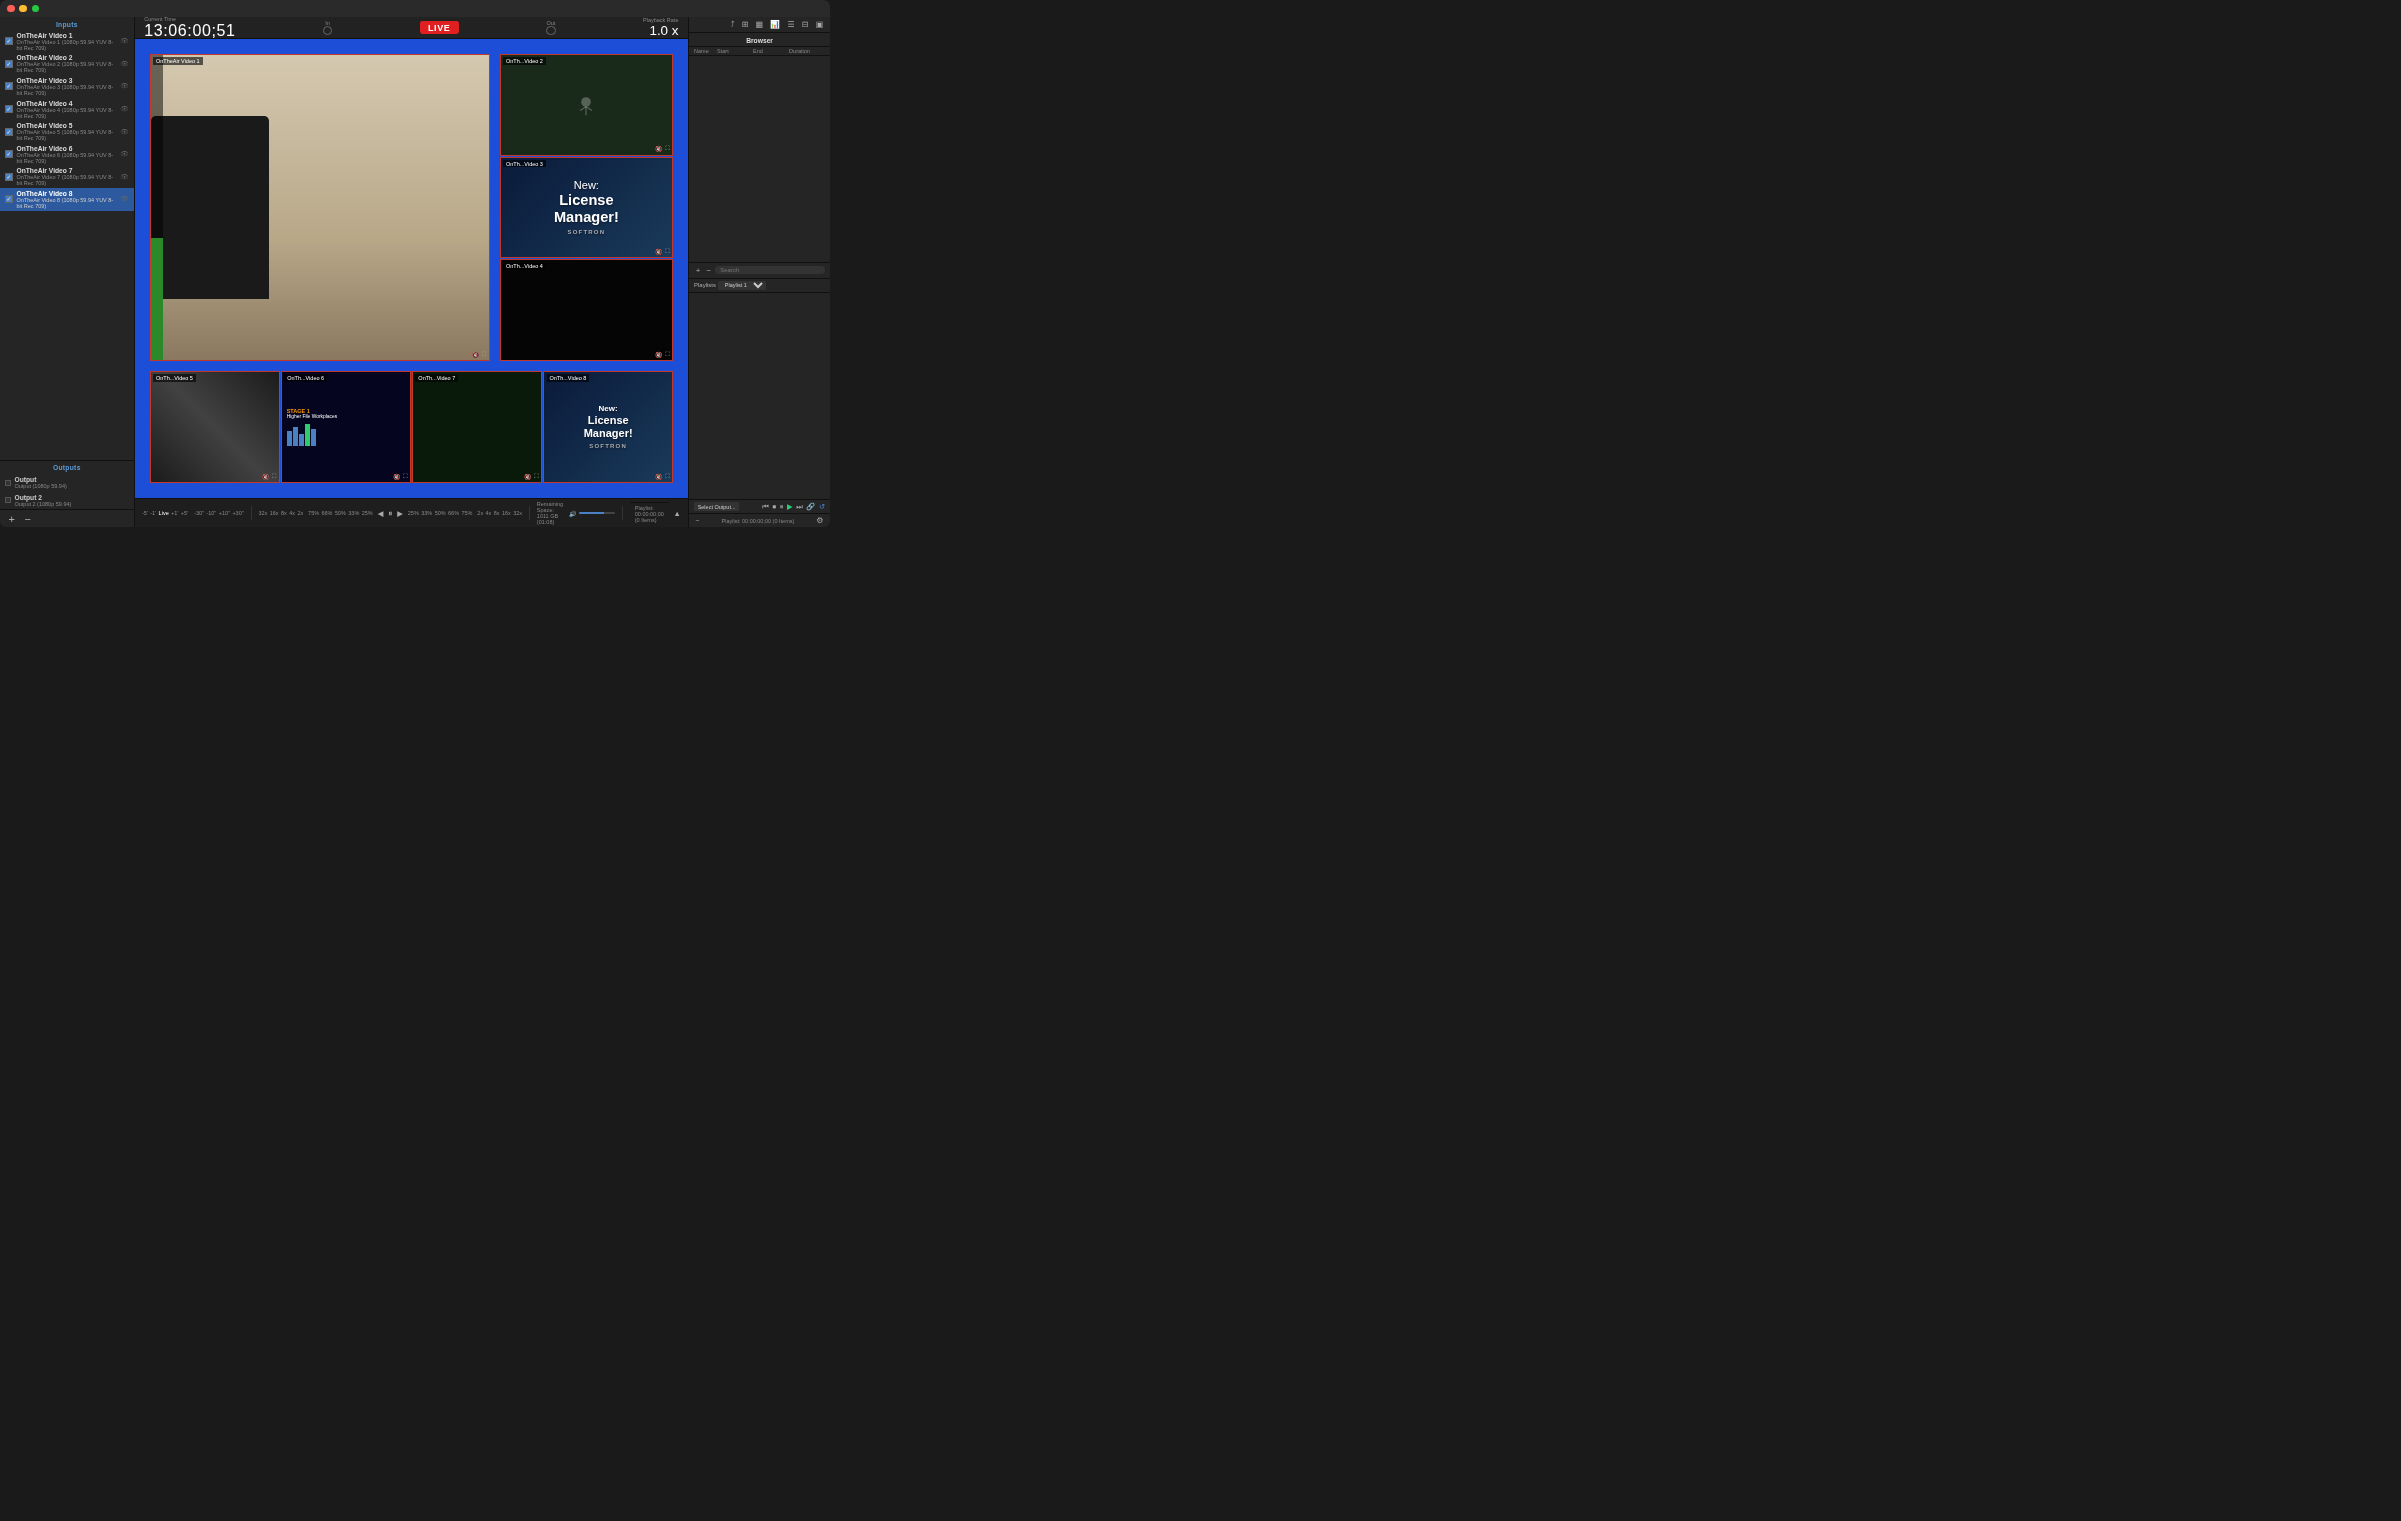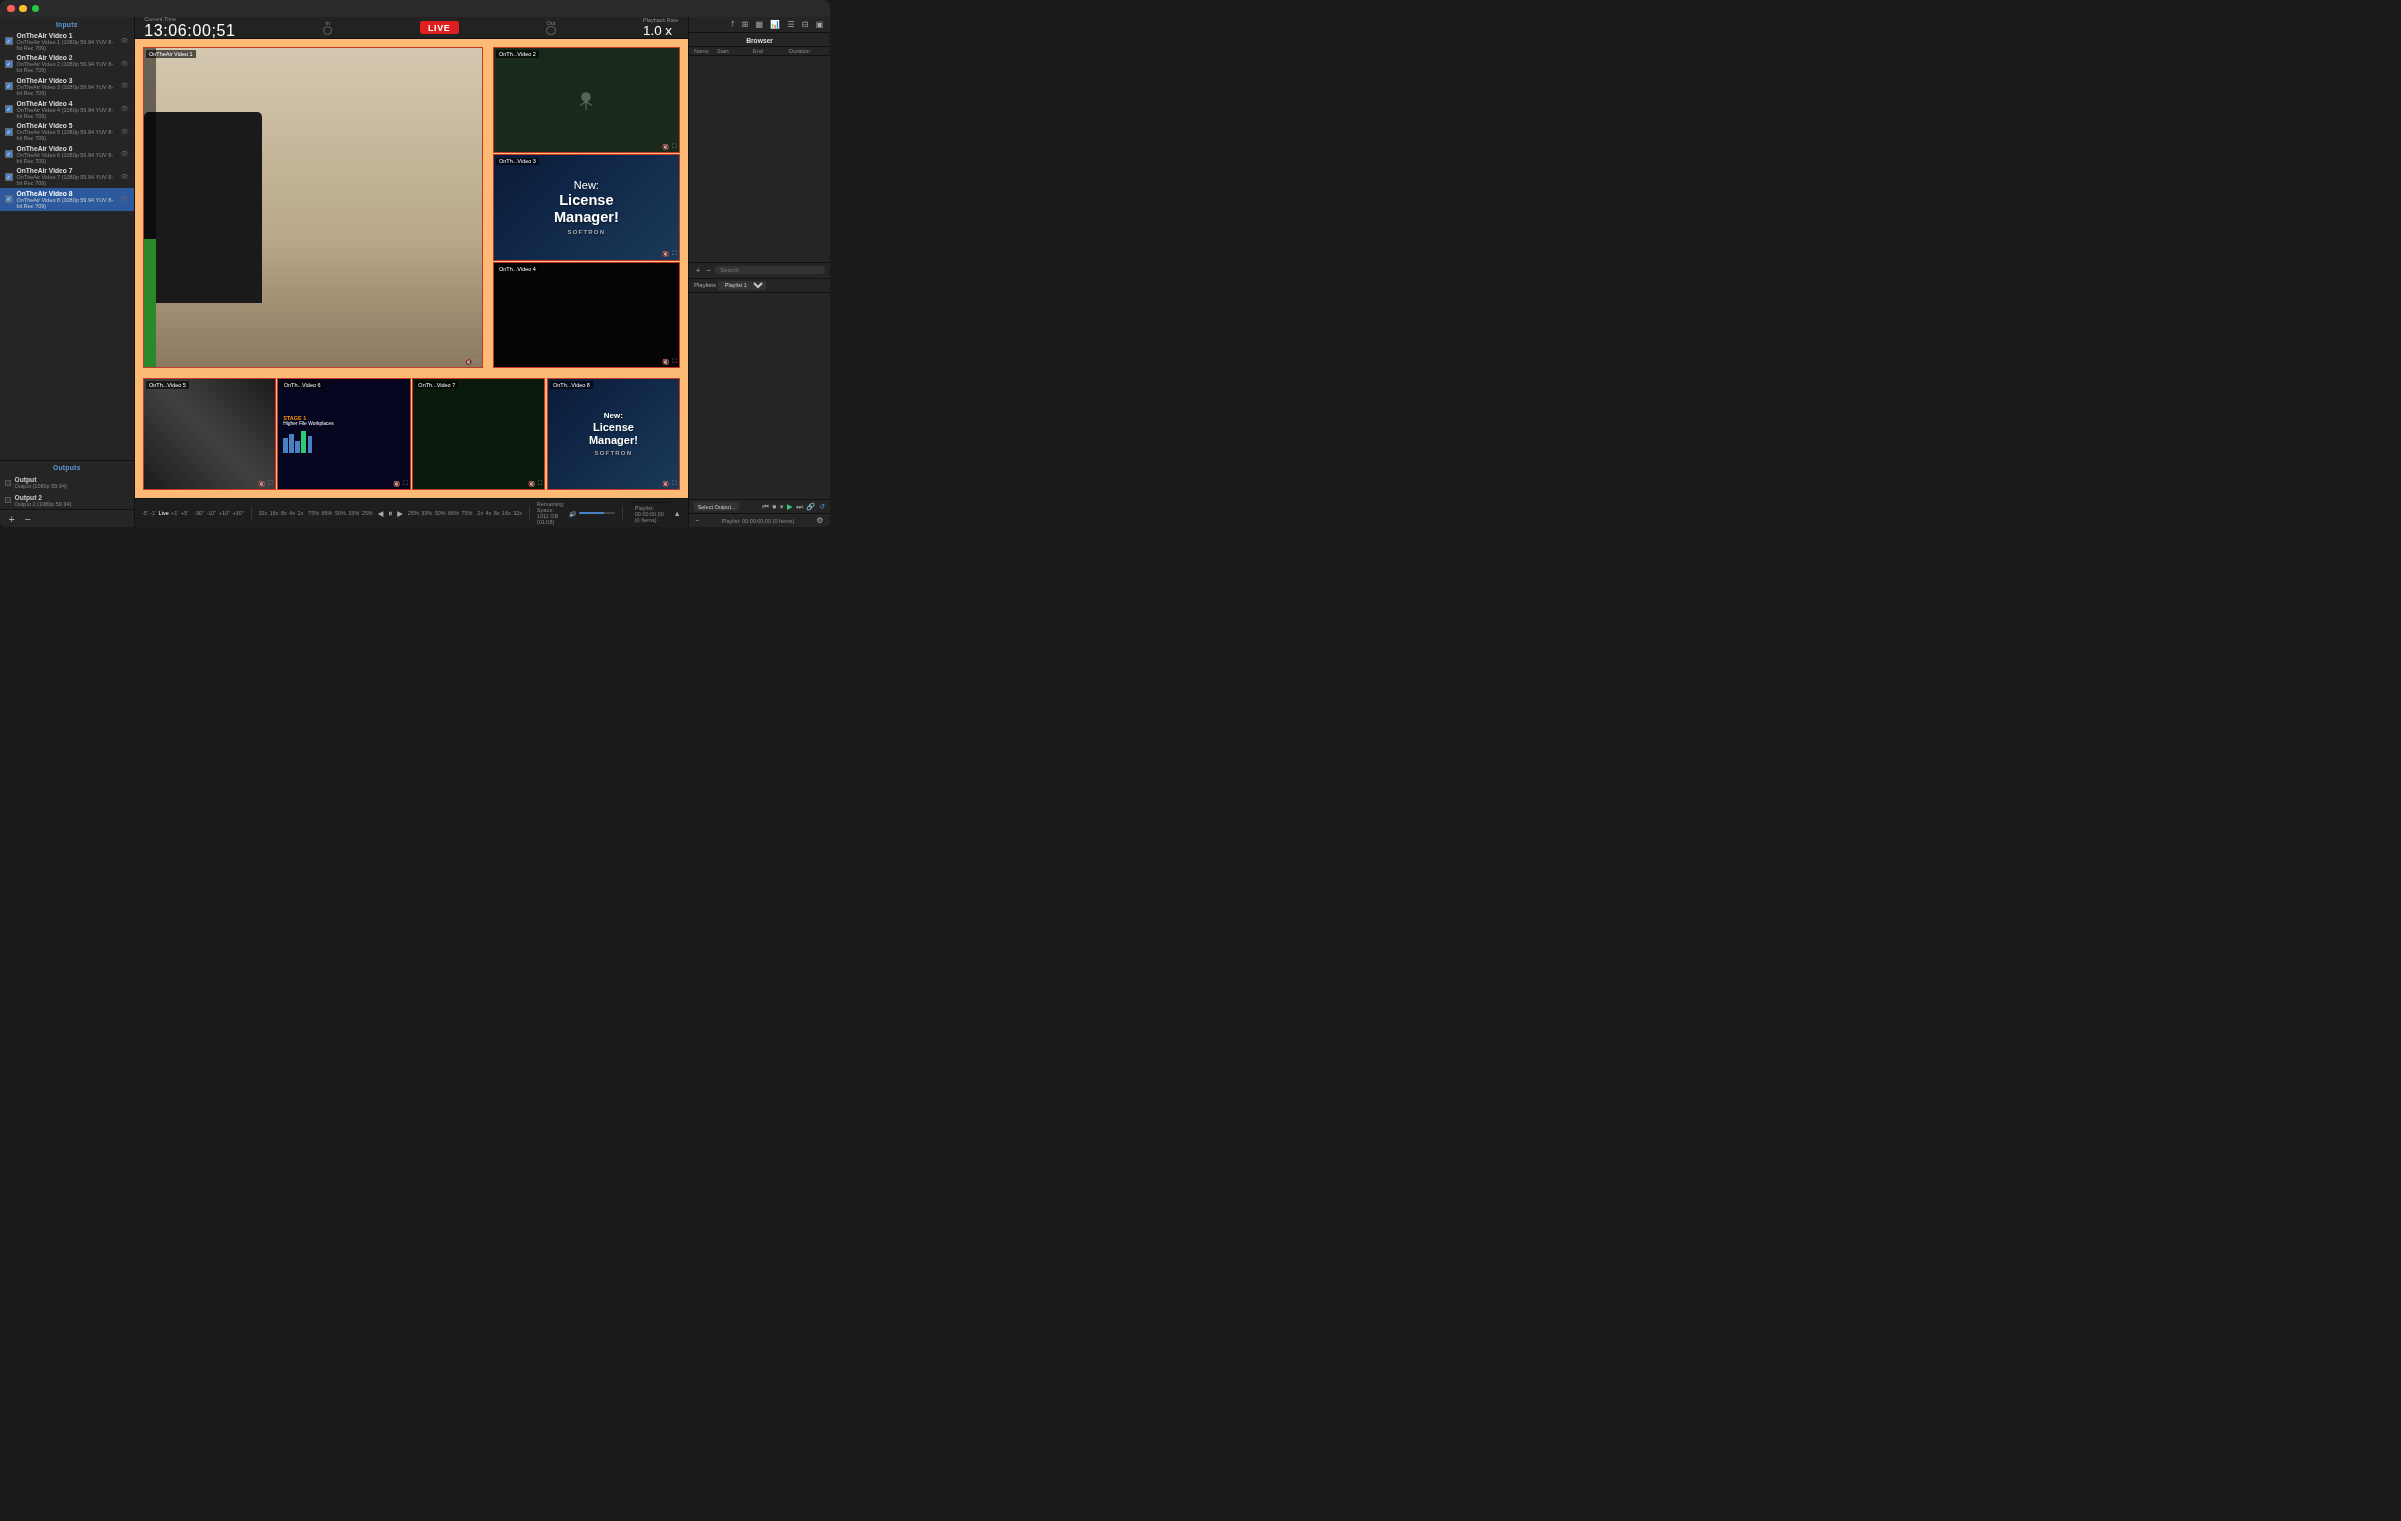--- a/index.html
+++ b/index.html
@@ -143,22 +143,22 @@
       border-radius: 50%;
       background: none;
     }
     
     .video-grid {
       flex: 1;
       display: grid;
       grid-template-columns: 340px 1fr;
       grid-template-rows: 1fr 112px;
       gap: 10px;
-      padding: 8px;
-      background: #fdba74;
+      padding: 15px;
+      background: #1d4ed8;
     }
     .video-cell {
       background: #000;
       position: relative;
       overflow: hidden;
       border: 0.9px solid #c0392b;
     }
     .video-cell.main-video {
       grid-row: 1;
       grid-column: 1;
@@ -438,21 +438,21 @@
       </div>
       <div class="top-bar-section" style="align-items:center;flex:1;display:flex;flex-direction:column;">
         <span class="top-bar-label">In</span>
         <div class="circle-btn"></div>
       </div>
       <div class="live-badge">LIVE</div>
       <div class="top-bar-section" style="align-items:center;flex:1;display:flex;flex-direction:column;">
         <span class="top-bar-label">Out</span>
         <div class="circle-btn"></div>
       </div>
-      <div class="top-bar-section" style="">
+      <div class="top-bar-section" style="align-items:flex-end;">
         <span class="top-bar-label">Playback Rate</span>
         <span class="playback-rate">1.0 x</span>
       </div>
     </div>
 
     <div class="video-grid">
 
       <div class="video-cell main-video" style="grid-row:1;grid-column:1;">
         <div class="video-cell-label">OnTheAir Video 1</div>
         <div class="room-bg"></div>

